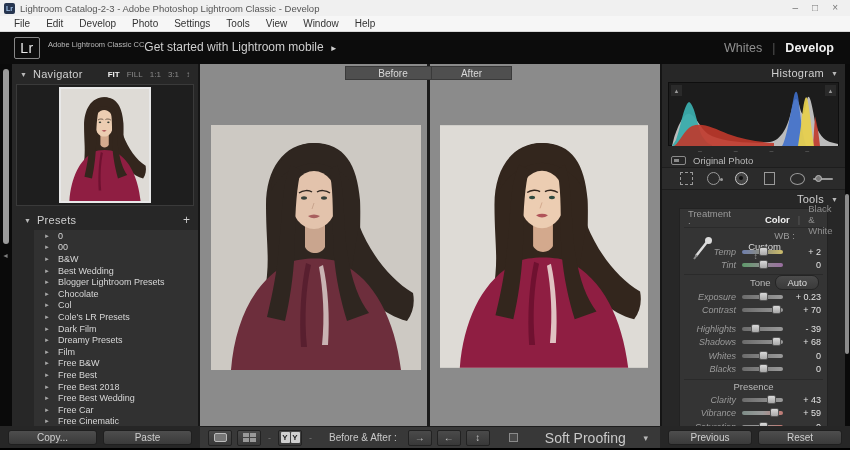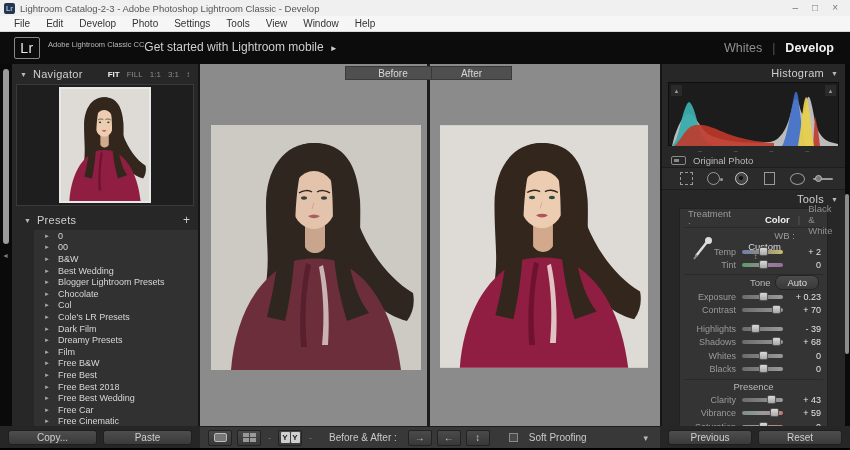--- a/index.html
+++ b/index.html
@@ -102,21 +102,21 @@
   .treat-sep { color:#5d5d5d; }
   .treat-bw { color:#8e8e8e; }
   .wb-block { position:relative; border-top:1px solid #2a2a2a; padding-top:2px; }
   .dropper { position:absolute; left:8px; top:8px; }
   .wb-row { display:flex; align-items:center; height:15px; font-size:9.5px;flex-direction:column; }
   .wb-label { margin-left:62px; color:#9a9a9a; }
   .wb-value { margin-left:22px; color:#dedede; }
   .wb-ud { margin-left:4px; color:#9a9a9a; font-size:8px; }
 
   .srow { display:flex; align-items:center; height:13.5px; padding-right:2px; }
-  .slabel { width:58px; text-align:right; font-size:9px; color:#9a9a9a; padding-right:6px; white-space:nowrap; }
+  .slabel { width:58px; text-align:right; font-size:9px; color:#9a9a9a; padding-right:6px; white-space:nowrap;font-style:italic; }
   .track { position:relative; flex:1; height:4px; border-radius:2px; background:linear-gradient(to right,#6b6b6b,#9a9a9a); }
   .track-temp { background:linear-gradient(to right,#6f7fae,#8d8d7c,#cdbd6b); }
   .track-tint { background:linear-gradient(to right,#5e9a6b,#8d8d8d,#9a6da0); }
   .track-vib  { background:linear-gradient(to right,#7e8d88,#9a9a9a,#c07a74); }
   .track-sat  { background:linear-gradient(to right,#8a8a8a,#9a9a9a,#c2766f); }
   .thumb { position:absolute; top:-3px; width:9px; height:9px; margin-left:-4px; background:linear-gradient(#d9d9d9,#a8a8a8); border:1px solid #555; border-radius:2px; }
   .sval { width:38px; text-align:right; font-size:9px; color:#e3e3e3; white-space:nowrap; }
 
   .tone-head { display:flex; align-items:center; height:16px; border-top:1px solid #2a2a2a; margin-top:2px; }
   .tone-title { margin-left:66px; font-size:9.5px; color:#b9b9b9; }
@@ -133,21 +133,21 @@
   .vbtn { width:24px; height:16px; background:linear-gradient(#4a4a4a,#383838); border:1px solid #222; border-radius:2px; display:flex; align-items:center; justify-content:center; }
   .v-loupe { width:13px; height:9px; border:1px solid #bbb; border-radius:2px; background:#777; }
   .v-compare { display:grid; grid-template-columns:6px 6px; grid-gap:1px; }
   .v-compare i { width:6px; height:4px; background:#999; }
   .yy { display:flex; gap:1px; }
   .yy i { width:9px; height:11px; background:#cfcfcf; color:#222; font-size:8px; font-style:normal; font-weight:bold; display:flex; align-items:center; justify-content:center; border-radius:1px; }
   .bb-sep { color:#777; font-size:9px; padding:0 2px; }
   .ba-text { font-size:10px; color:#c9c9c9; margin:0 6px 0 10px; white-space:nowrap; }
   .abtn { width:24px; height:16px; background:linear-gradient(#4a4a4a,#383838); border:1px solid #222; border-radius:2px; color:#c9c9c9; font-size:10px; display:flex; align-items:center; justify-content:center; }
   .sp-check { width:9px; height:9px; border:1px solid #8a8a8a; background:#4a4a4a; margin-left:14px; }
-  .sp-label { font-size:10px; color:#c9c9c9; margin-left:6px; white-space:nowrap; }
+  .sp-label { font-size:14px; color:#c9c9c9; margin-left:22px; white-space:nowrap; }
   .bb-chevron { margin-left:auto; color:#b9b9b9; font-size:9px; padding-right:4px; }
   .bottom-strip { position:absolute; left:0; top:448px; width:850px; height:2px; background:#000; }
 </style>
 </head>
 <body>
 
 <div class="screen">
 
   <div class="titlebar">
     <div class="lr-appicon">Lr</div>

